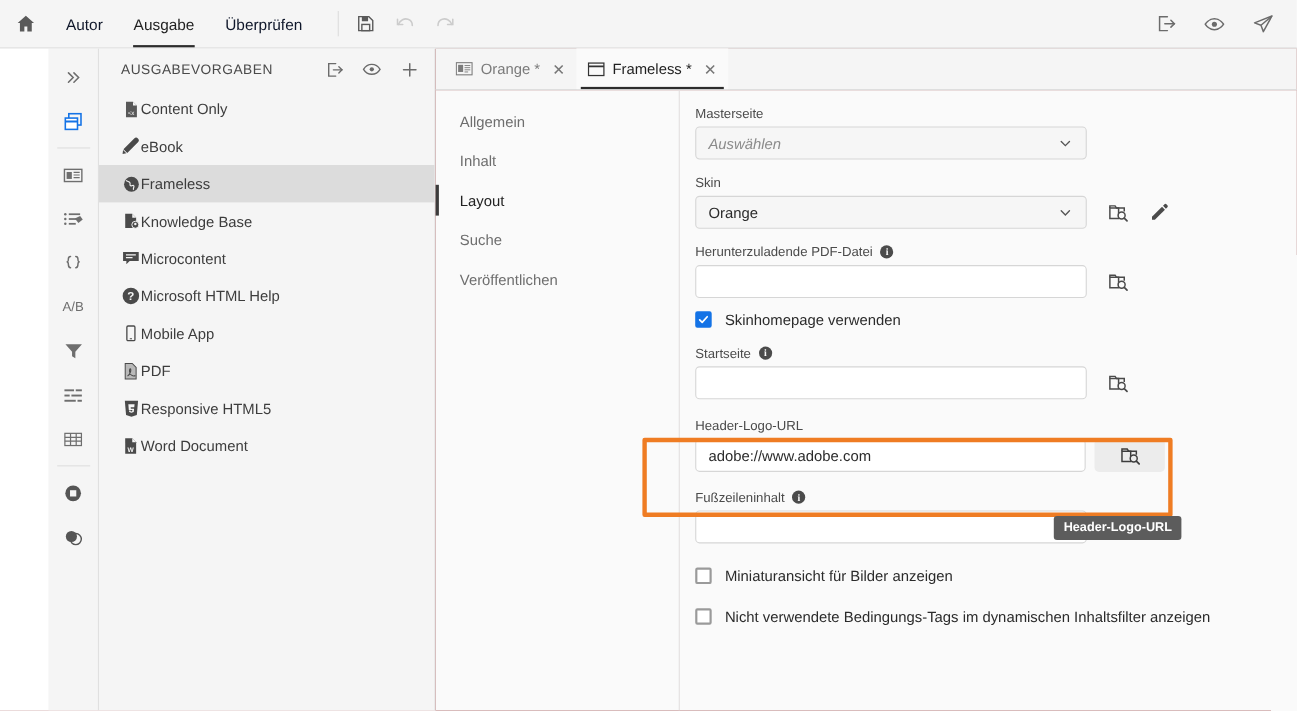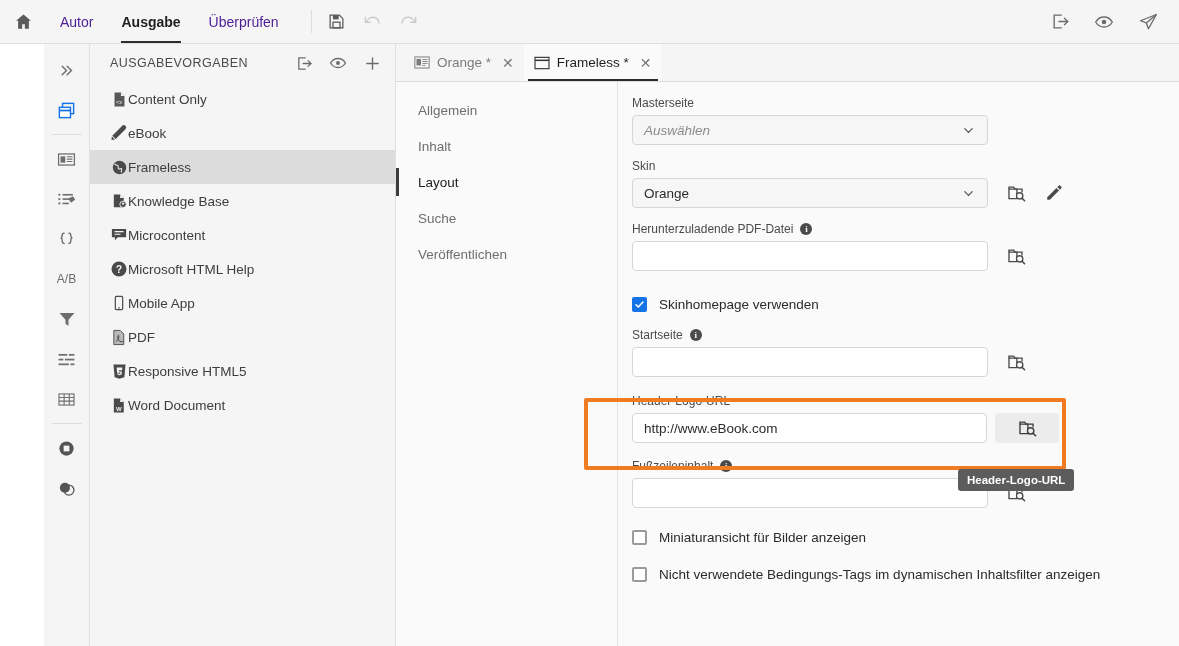--- a/index.html
+++ b/index.html
@@ -20,23 +20,23 @@
     display: flex; align-items: stretch;
     position: relative;
   }
   .topbar-left { display: flex; align-items: stretch; }
   .home-btn {
     width: 46px; display: flex; align-items: center; justify-content: center;
     cursor: pointer;
   }
   .menu-item {
     display: flex; align-items: center; padding: 0 14px;
-    font-size: 14px; color: #4c1d95; cursor: pointer; position: relative;
-  }
-  .menu-item.active { color: #1f1f1f; font-weight: 700; }
+    font-size: 14px; color: #0f172a; cursor: pointer; position: relative;
+  }
+  .menu-item.active { color: #1f1f1f; font-weight: 400; }
   .menu-item.active::after {
     content: ""; position: absolute; left: 14px; right: 14px; bottom: 0;
     height: 2px; background: #2c2c2c;
   }
   .topbar-sep { width: 1px; background: #dcdcdc; margin: 10px 10px 10px 18px; }
   .tb-icons { display: flex; align-items: center; gap: 14px; padding-left: 4px; }
   .tb-icon { width: 22px; height: 22px; display: flex; align-items: center; justify-content: center; cursor: pointer; }
   .tb-icon.disabled { opacity: .38; }
   .topbar-right {
     margin-left: auto; display: flex; align-items: center; gap: 22px; padding-right: 20px;
@@ -593,21 +593,21 @@
                     <path d="M2.5 6.5V4h6l1.6 2.5H19v4"></path>
                       <path d="M2.5 6.5h10v12h-10z"></path>
                     <circle cx="16" cy="15" r="4" fill="#fafafa"></circle>
                       <path d="M19 18l3.2 3.2" stroke-linecap="round" stroke-width="2"></path>
                   </svg>
                 </span>
               </div>
             </div>
           </div>
 
-          <div class="cbrow" style="margin-top:26px;margin-bottom:16px;">
+          <div class="cbrow" style="margin-top:12px;margin-bottom:16px;">
             <span class="cbox on">
               <svg width="11" height="11" viewBox="0 0 24 24" fill="none" stroke="#fff" stroke-width="3.4" stroke-linecap="round" stroke-linejoin="round">
                   <path d="M4.5 12.5l5 5 10-11"></path>
                 </svg>
             </span>
             <span class="cblabel">Skinhomepage verwenden</span>
           </div>
 
           <div class="field">
             <div class="flabel">
@@ -630,21 +630,21 @@
               </div>
             </div>
           </div>
 
           <div class="field" style="margin-top:17px;">
             <div class="flabel">
               <span>Header-Logo-URL</span>
             </div>
             <div class="ctl-row" style="gap:8px;">
               <div class="textinput" style="width:355px;">
-                <span>http://www.eBook.com</span>
+                <span>adobe://www.adobe.com</span>
               </div>
               <div class="btn-browse-box">
                 <span>
                   <svg width="19" height="19" viewBox="0 0 24 24" fill="none" stroke="#3d3d3d" stroke-width="1.7">
                     <path d="M2.5 6.5V4h6l1.6 2.5H19v4"></path>
                       <path d="M2.5 6.5h10v12h-10z"></path>
                     <circle cx="16" cy="15" r="4" fill="#ececec"></circle>
                       <path d="M19 18l3.2 3.2" stroke-linecap="round" stroke-width="2"></path>
                   </svg>
                 </span>

